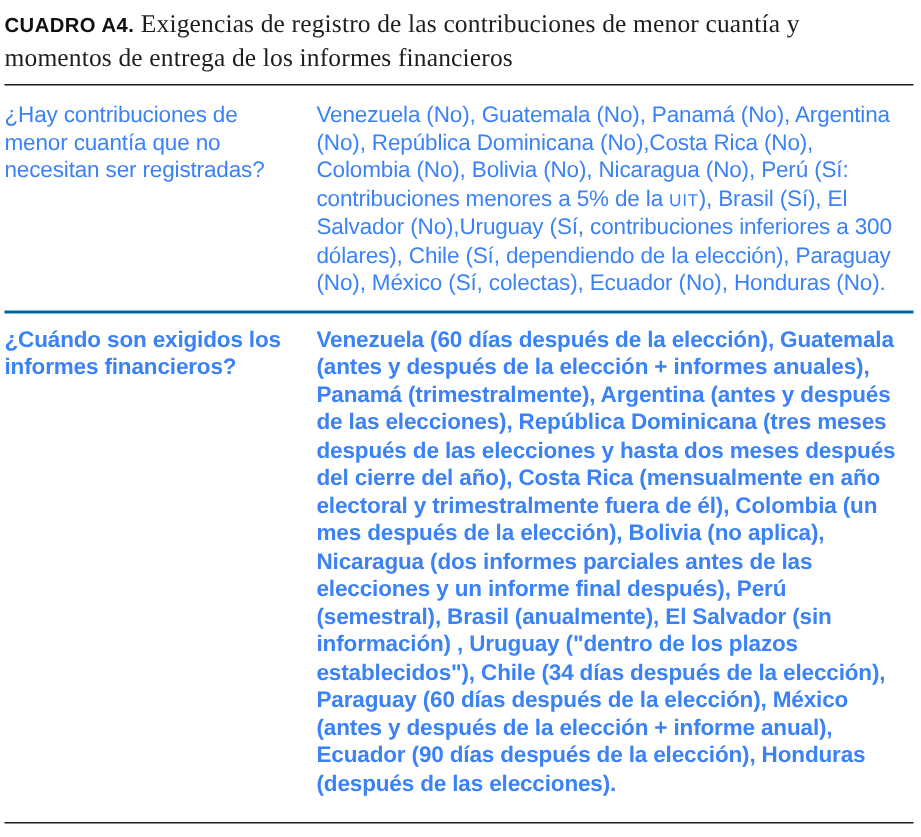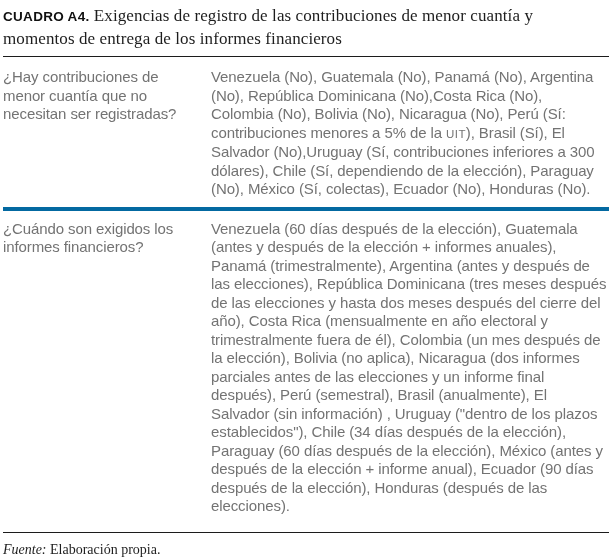--- a/index.html
+++ b/index.html
@@ -34,24 +34,24 @@
     color: #101010;
   }
   .table {
     margin-top: 6px;
     border-top: 1.5px solid #1c1c1c;
     border-bottom: 1.5px solid #1c1c1c;
   }
   .trow {
     display: grid;
     grid-template-columns: 194px minmax(0, 412px);
-    color: #737373;
+    color: #3b82f6;
   }
   .trow-1 { padding: 11px 0 8px 0; }
-  .trow-2 { padding: 9px 0 16px 0; border-top: 4px solid #0369a1; }
+  .trow-2 { padding: 9px 0 16px 0; border-top: 2px solid #0369a1; font-weight: bold; }
   .qcell, .acell {
     font-size: 15px;
     line-height: 18.5px;
     letter-spacing: -0.1px;
   }
   .acell { padding-right: 2px; margin-left: 14px; }
   .smallcaps {
     font-size: 11.5px;
     letter-spacing: 0.4px;
   }

